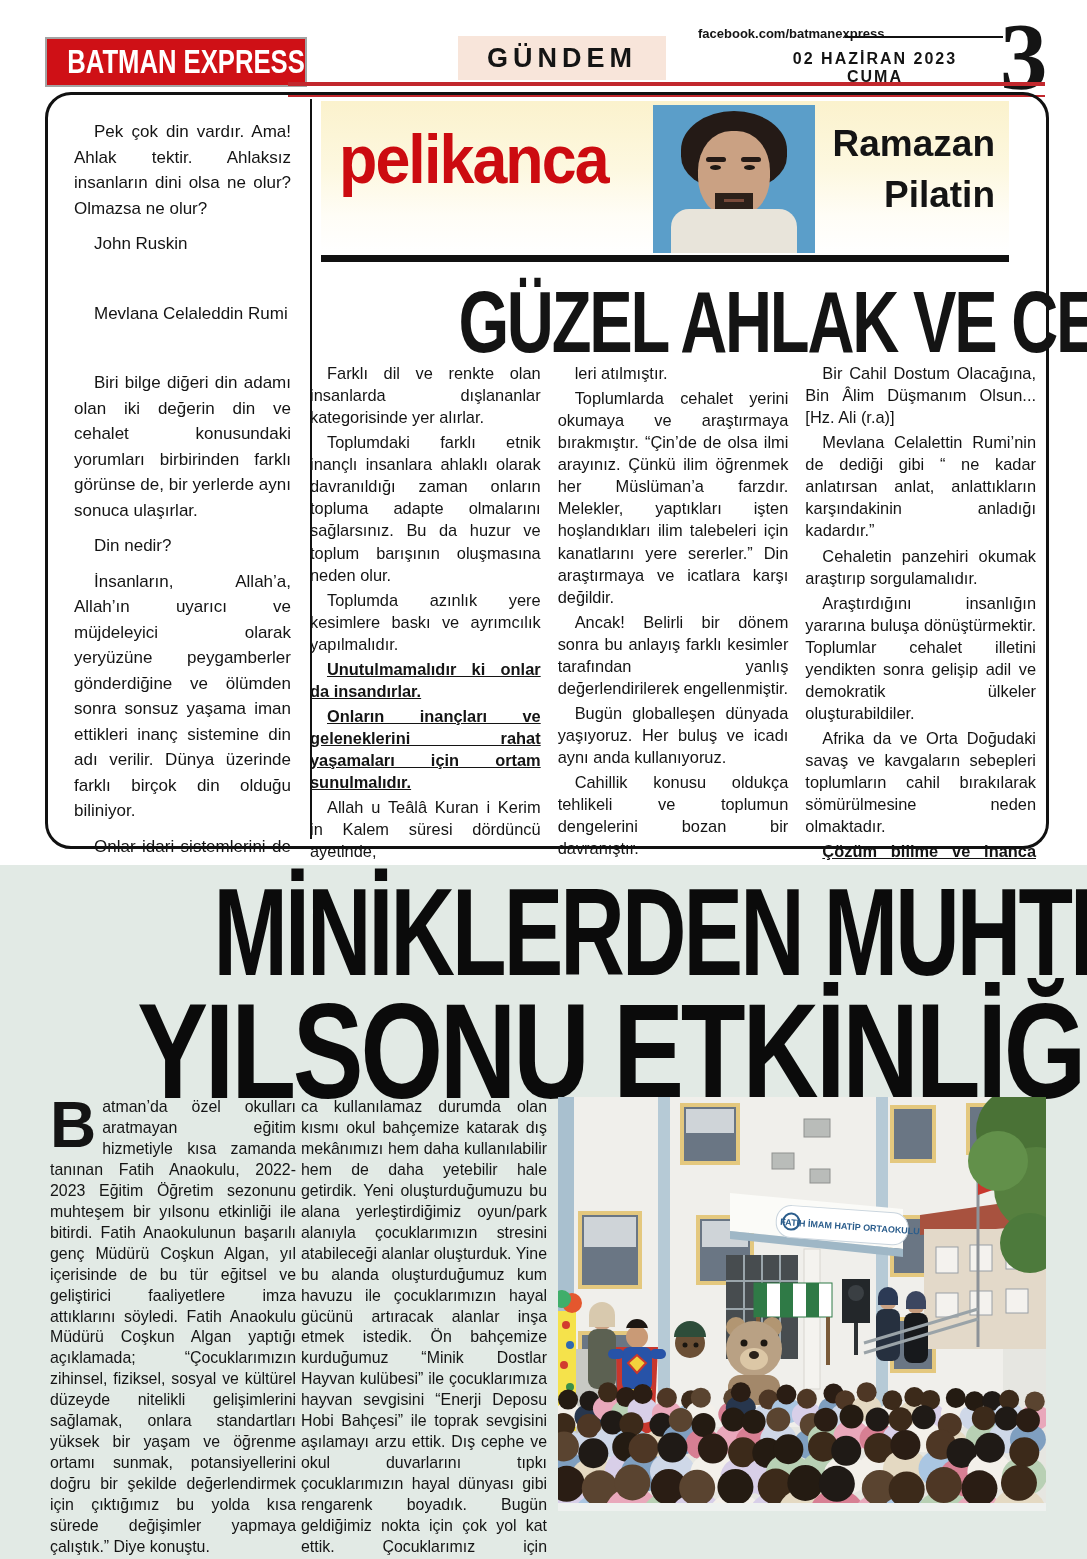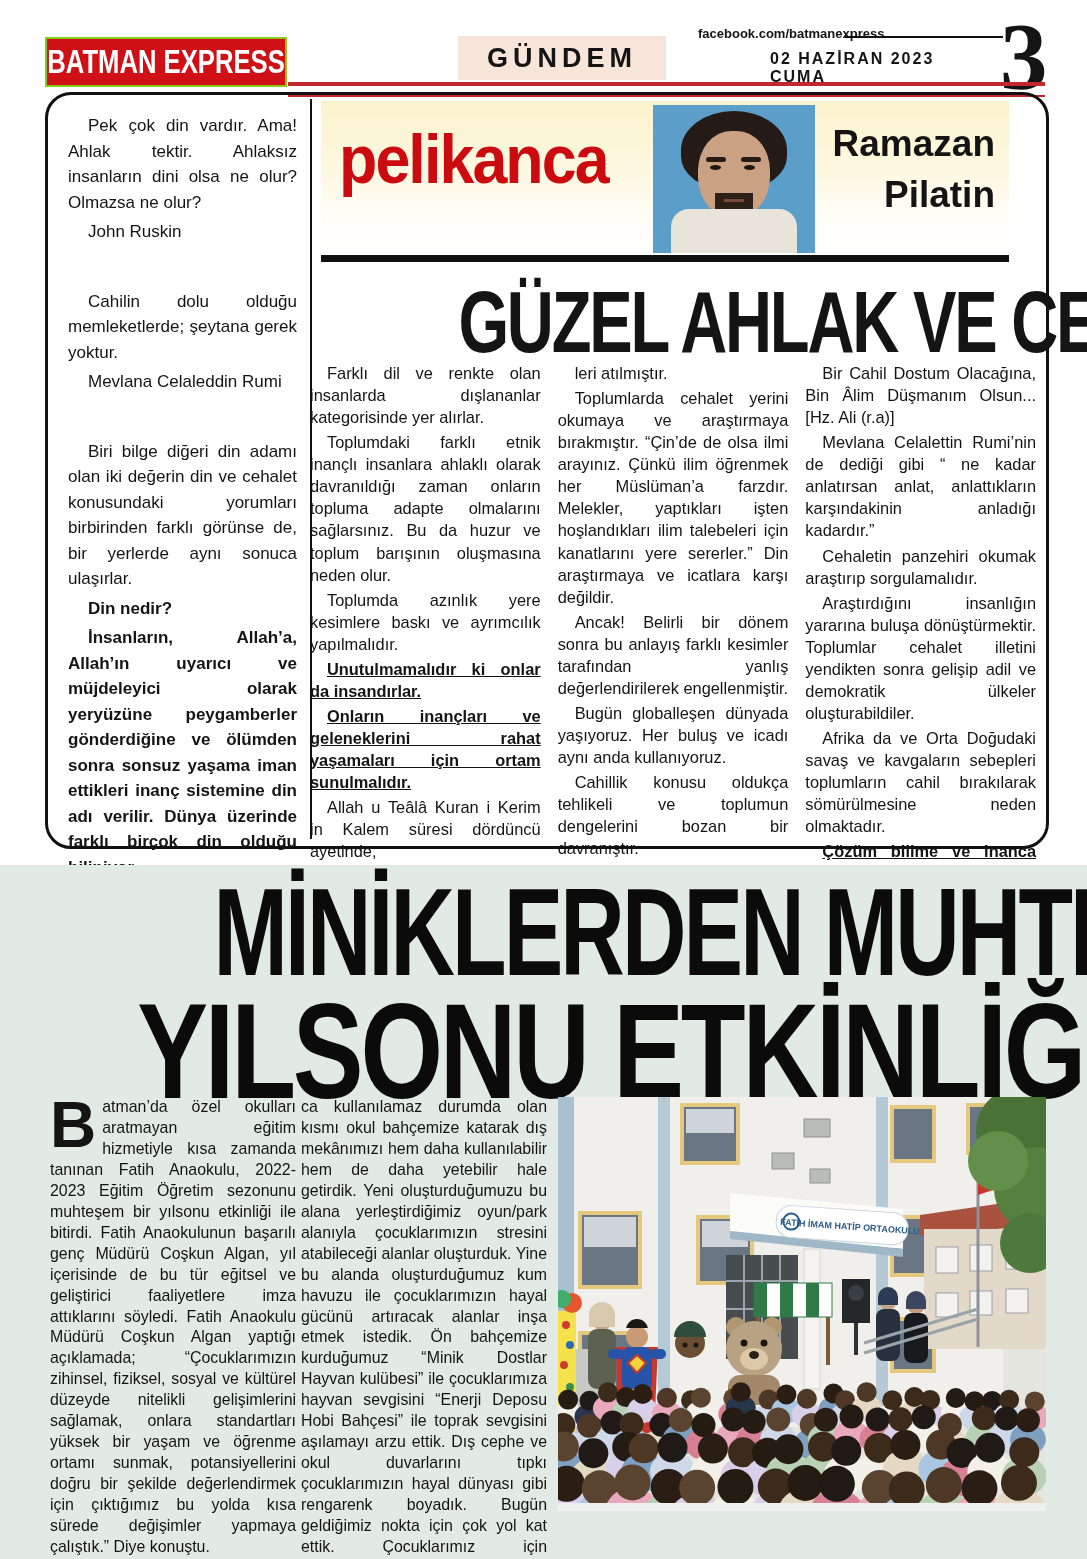--- a/index.html
+++ b/index.html
@@ -1,44 +1,44 @@
 <!DOCTYPE html>
 <html><head>
 <meta charset="utf-8">
 <style>
   html,body{margin:0;padding:0;background:#ffffff;}
   .page{position:relative;width:1087px;height:1559px;background:#fff;overflow:hidden;
         font-family:"Liberation Sans",sans-serif;color:#141414;}
 
   
   .masthead{position:absolute;left:45px;top:37px;width:238px;height:46px;background:#cf1016;
-            border:2px solid #84cc16;display:flex;align-items:center;justify-content:center;}
+            border:2px solid #a3a3a3;display:flex;align-items:center;justify-content:center;padding-left:20px;}
   .masthead span{color:#fff;font-weight:bold;font-size:27px;letter-spacing:0px;
                  transform:scale(0.95,1.25);white-space:nowrap;}
   .section-box{position:absolute;left:458px;top:36px;width:208px;height:44px;background:#f8e5da;
                display:flex;align-items:center;justify-content:center;}
   .section-box span{font-weight:bold;font-size:27px;letter-spacing:5px;transform:scaleY(1.05);}
   .fb-line{position:absolute;left:698px;top:26px;font-size:13px;font-weight:bold;}
   .fb-rule{position:absolute;left:845px;top:36px;width:158px;height:2px;background:#111;}
-  .date-line{position:absolute;left:770px;top:50px;width:210px;text-align:left;
+  .date-line{position:absolute;left:770px;top:50px;width:210px;text-align:center;
              font-size:16px;font-weight:bold;letter-spacing:2px;}
   .pagenum{position:absolute;left:1000px;top:2px;font-size:95px;font-weight:bold;
            font-family:"Liberation Serif",serif;transform:scaleY(1.0);}
   .red-rules{position:absolute;left:288px;top:82px;width:757px;height:9px;
              border-top:4px solid #c2272d;border-bottom:2px solid #c2272d;}
 
   
   .topbox{position:absolute;left:45px;top:92px;width:998px;height:751px;
           border:3px solid #111;border-radius:26px;}
   .vdivider{position:absolute;left:262px;top:4px;width:2px;height:740px;background:#111;}
 
   .quotecol{position:absolute;left:16px;top:14px;width:237px;}
-  .quotecol p{margin:4px;font-size:17px;line-height:1.5;text-align:justify;text-indent:20px;}
+  .quotecol p{margin:10px;font-size:17px;line-height:1.5;text-align:justify;text-indent:20px;}
   .quotecol p.gap{margin-bottom:44px;}
-  .quotecol p.bold{font-weight:bold;}
+  .quotecol p.bold{font-weight:normal;}
 
   .pelibox{position:absolute;left:273px;top:6px;width:688px;height:152px;
            background:linear-gradient(#fbf2cd 0%,#fdf8e0 45%,#fffdf6 75%,#ffffff 100%);}
   .pelititle{position:absolute;left:18px;top:18px;color:#cc0b10;font-weight:bold;font-size:66px;
              letter-spacing:-2px;transform:scale(0.95,1.05);transform-origin:left top;white-space:nowrap;}
   .peliphoto{position:absolute;left:332px;top:4px;width:162px;height:148px;background:#5b9ec9;overflow:hidden;}
   .peliphoto .hair{position:absolute;left:28px;top:6px;width:106px;height:78px;border-radius:50% 50% 42% 42%;background:#241a16;}
   .peliphoto .face{position:absolute;left:45px;top:26px;width:72px;height:86px;border-radius:46%;background:#caa183;}
   .peliphoto .brow1,.peliphoto .brow2{position:absolute;top:52px;width:20px;height:5px;background:#241a16;border-radius:3px;}
   .peliphoto .brow1{left:53px}.peliphoto .brow2{left:88px}
@@ -93,21 +93,20 @@
   <div class="date-line">02 HAZİRAN 2023 CUMA</div>
   <div class="pagenum">3</div>
   <div class="red-rules"></div>
 
   <div class="topbox">
     <div class="vdivider"></div>
 
     <div class="quotecol">
         <p>Pek çok din vardır. Ama! Ahlak tektir. Ahlaksız insanların dini olsa ne olur? Olmazsa ne olur?</p>
         <p class="gap">John Ruskin</p>
-        <p>Cahilin dolu olduğu memleketlerde; şeytana gerek yoktur.</p>
         <p class="gap">Mevlana Celaleddin Rumi</p>
         <p>Biri bilge diğeri din adamı olan iki değerin din ve cehalet konusundaki yorumları birbirinden farklı görünse de, bir yerlerde aynı sonuca ulaşırlar.</p>
         <p class="bold">Din nedir?</p>
         <p class="bold">İnsanların, Allah’a, Allah’ın uyarıcı ve müjdeleyici olarak yeryüzüne peygamberler gönderdiğine ve ölümden sonra sonsuz yaşama iman ettikleri inanç sistemine din adı verilir. Dünya üzerinde farklı birçok din olduğu biliniyor.</p>
         <p>Onlar idari sistemlerini de belirledikleri veya buldukları toplumlarına uygun yasa ve kanunları uygulayarak düzeni sağlarlar.</p>
         <p>Semavi dinlerde güzel ahlak sistemin temelini oluşturur. Toplumda düzenin sağlanmasında bu çok önemlidir.</p>
         <p>Bazı toplumlarda farklı din ve inançta etnik kesimler vardır.</p>
         <p>Bazı insanlarda inançsız olabilirler. Bu onların toplumlulardan dışlanmalarına sebep olamaz.</p>
       </div>
 

